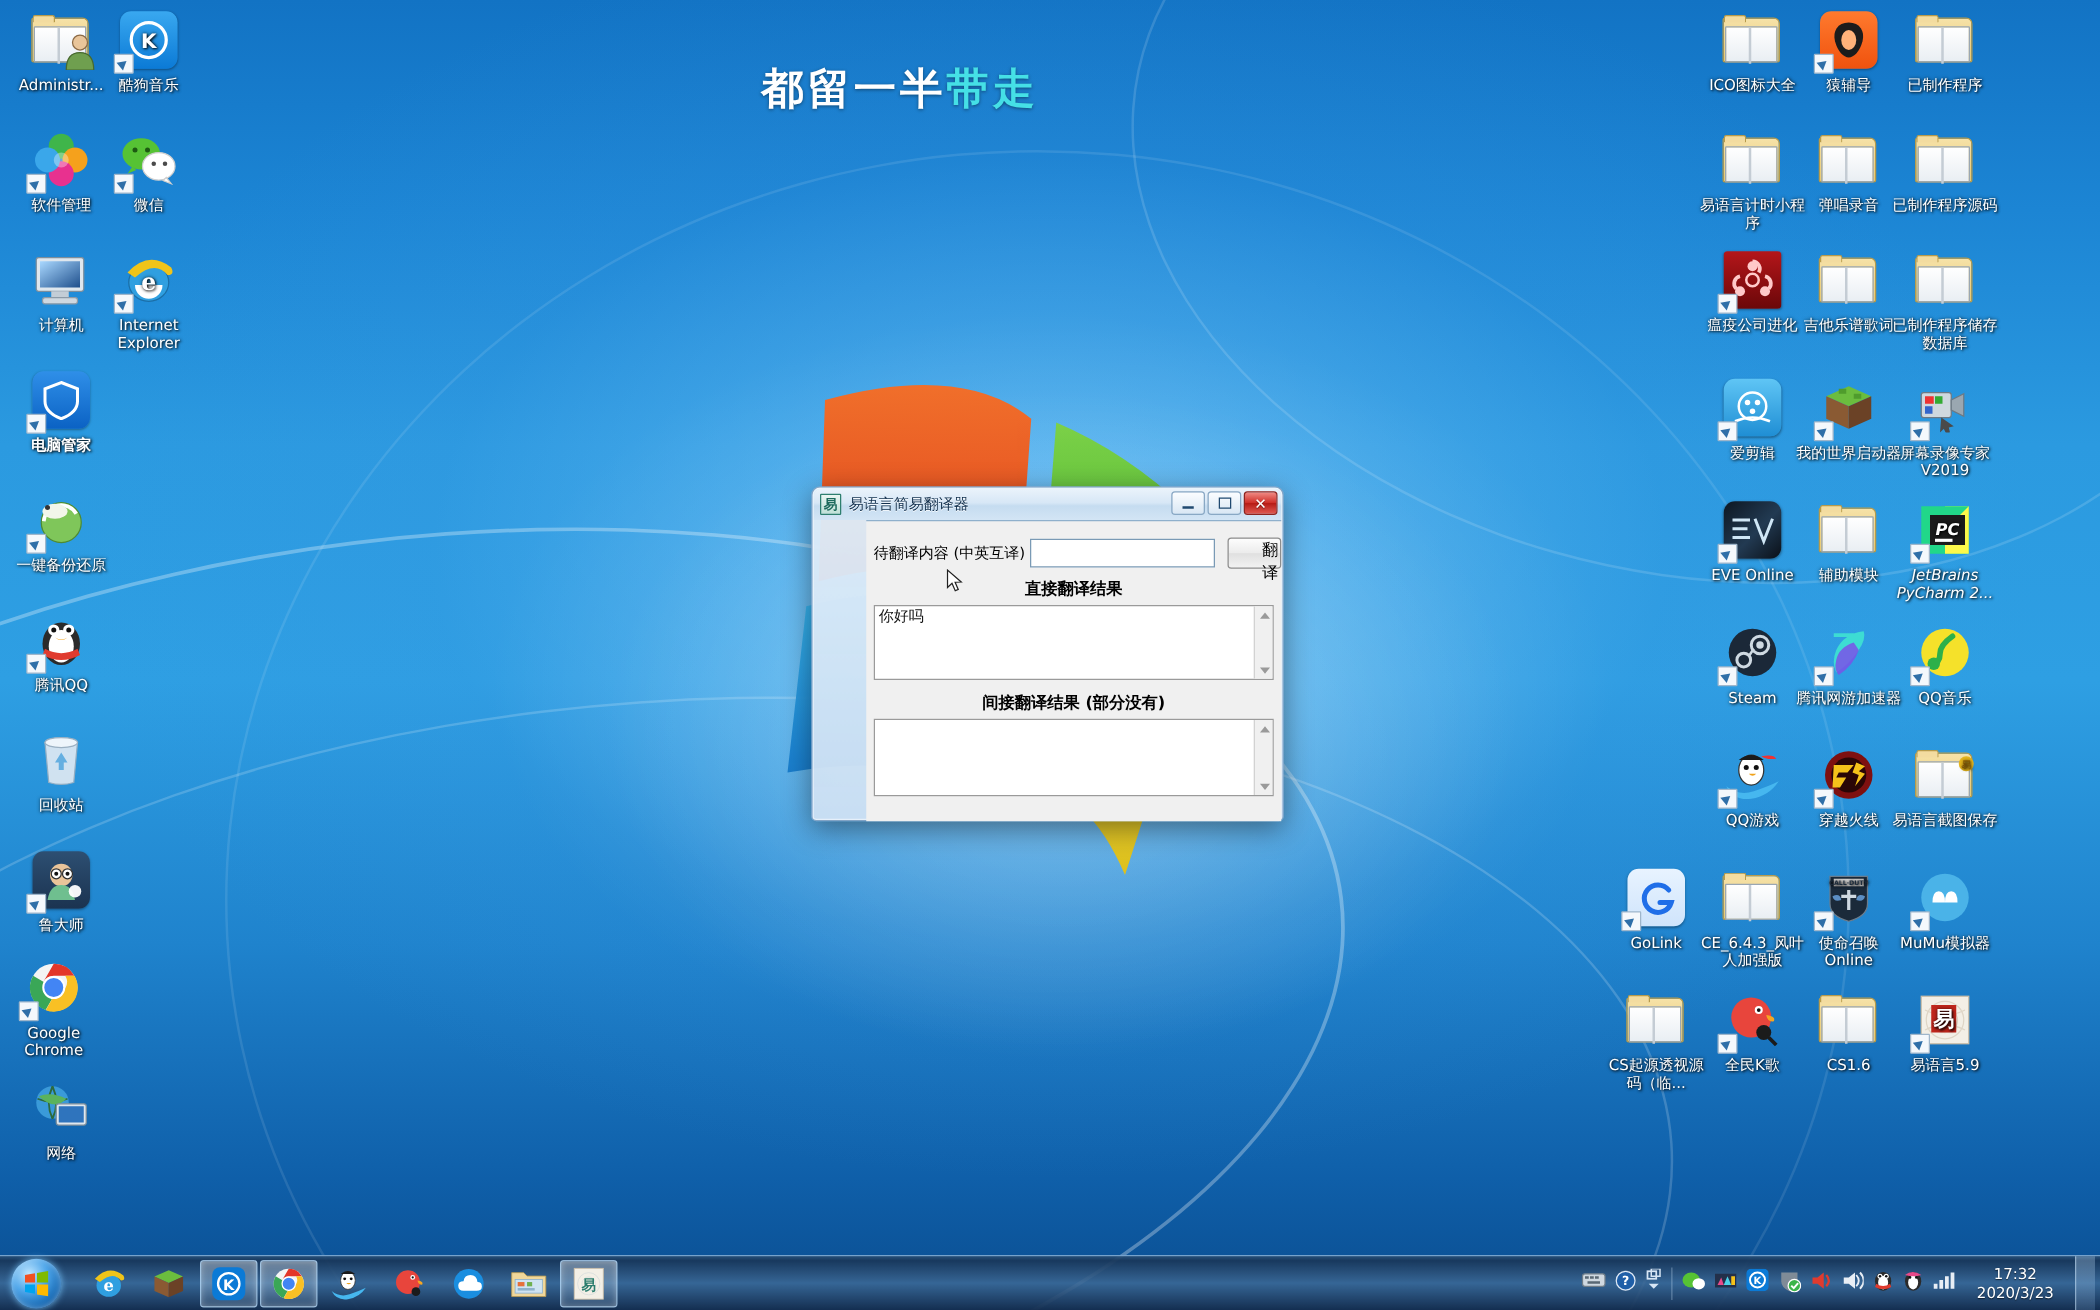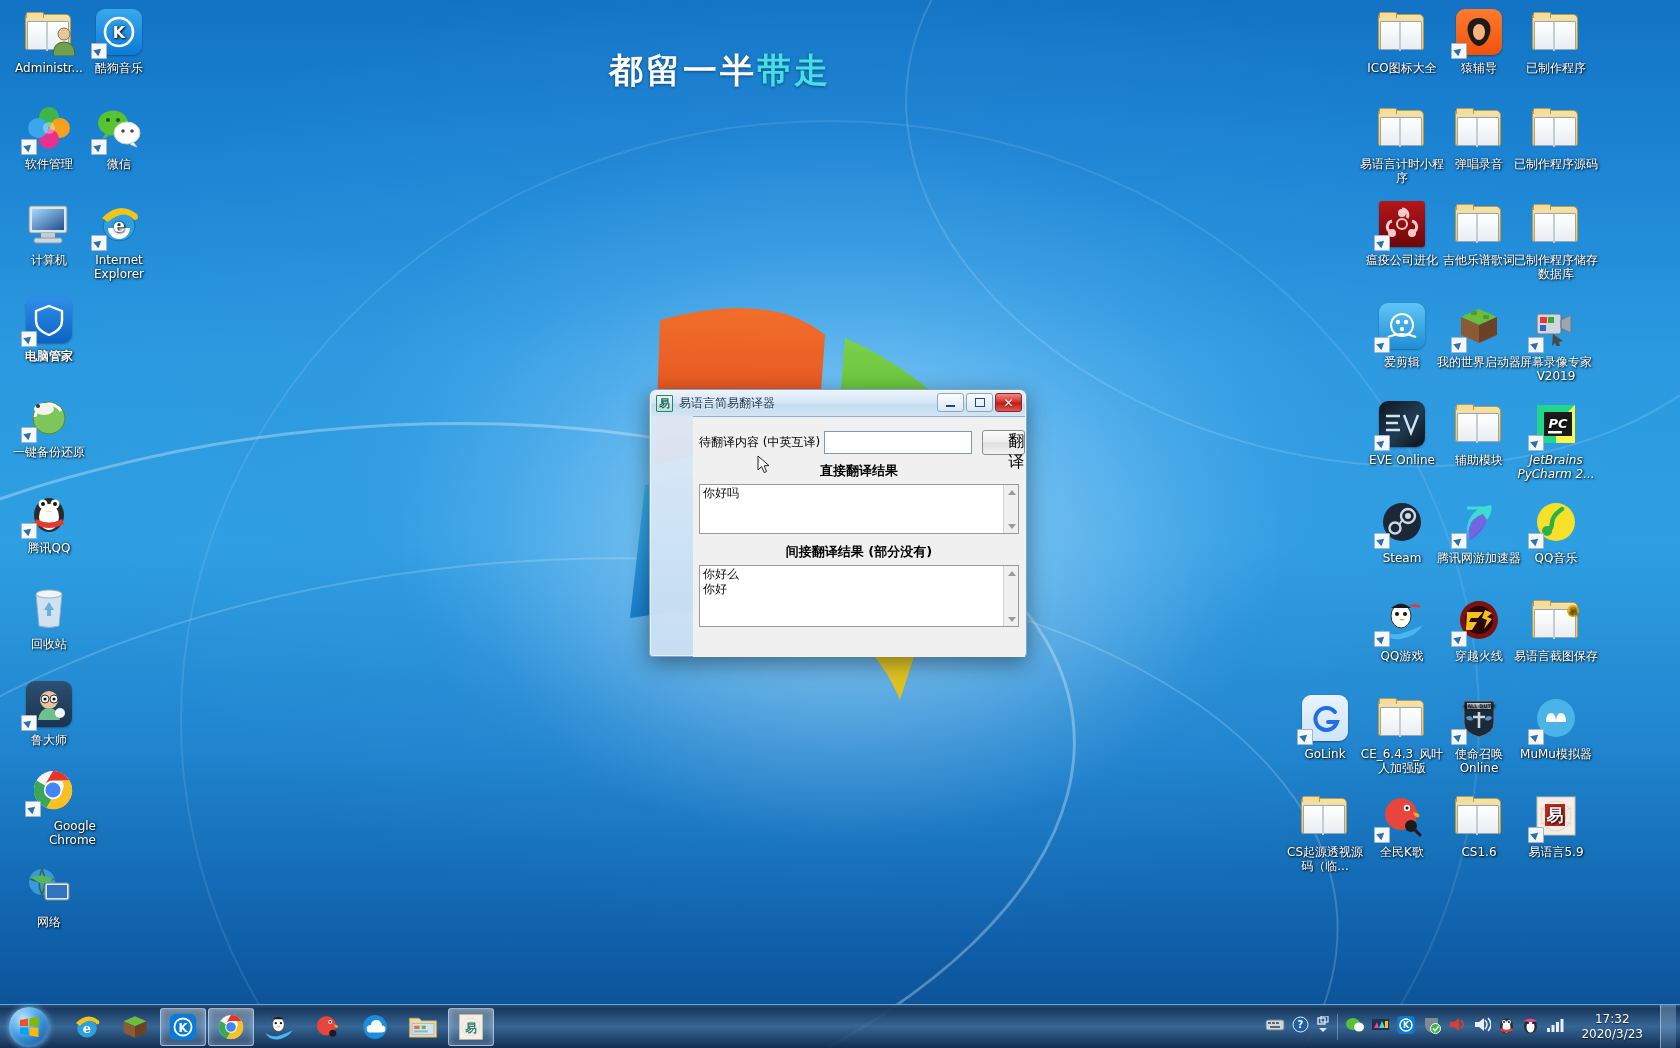--- a/index.html
+++ b/index.html
@@ -133,25 +133,25 @@
   .client{
     height:241px;background:#f0f0f0;border-top:1px solid #8fb0cc;
     position:relative;font-family:"DejaVu Sans","Liberation Sans",sans-serif;margin-left:42px;
   }
   .row1{display:flex;align-items:center;padding:13px 0 0 6px;}
   .lbl{font-size:12px;color:#000;white-space:nowrap;}
   .tinput{width:148px;height:23px;margin-left:4px;border:1px solid #7a9ab5;background:#fff;outline:none;
           font-size:12px;padding:0 4px;font-family:"DejaVu Sans","Liberation Sans",sans-serif;}
   .tbtn{width:64px;height:25px;margin-left:10px;border:1px solid #8d8d8d;border-radius:3px;
         background:linear-gradient(180deg,#fdfdfd,#ececec 48%,#e0e0e0 52%,#f2f2f2);
-        font-size:16px;color:#000;cursor:pointer;font-family:"DejaVu Sans","Liberation Sans",sans-serif;padding-left:25px;}
+        font-size:13px;color:#000;cursor:pointer;font-family:"DejaVu Sans","Liberation Sans",sans-serif;padding-left:25px;}
   .sect{text-align:center;font-size:13px;font-weight:bold;color:#000;margin-top:7px;}
   .sect.s2{margin-top:9px;}
   .tarea{
-    margin:4px 6px 0;height:50px;border:1px solid #9a9a9a;background:#fff;position:relative;overflow:hidden;
+    margin:4px 6px 0;height:60px;border:1px solid #9a9a9a;background:#fff;position:relative;overflow:hidden;
   }
   .tarea.big{height:62px;}
   .tarea .txt{font-size:12px;color:#111;padding:1px 3px;line-height:15px;white-space:pre-line;}
   .sb{position:absolute;right:0;top:0;width:15px;height:100%;background:#f0f0f0;border-left:1px solid #d2d2d2;}
   .sb .ar{position:absolute;left:0;width:15px;height:14px;display:flex;align-items:center;justify-content:center;}
   .sb .ar.up{top:0;}
   .sb .ar.dn{bottom:0;}
   .sb .ar i{width:0;height:0;border-left:4px solid transparent;border-right:4px solid transparent;}
   .sb .ar.up i{border-bottom:5px solid #9a9a9a;}
   .sb .ar.dn i{border-top:5px solid #9a9a9a;}
@@ -354,21 +354,21 @@
         <circle cx="16" cy="15" r="1.6" fill="#111"></circle>
           <circle cx="25" cy="15" r="1.6" fill="#111"></circle>
         <circle cx="31" cy="29" r="5" fill="#fff" opacity="0.95"></circle>
       </svg>
     </div>
     <span class="shortcut"></span>
   </div>
   <span class="cap">鲁大师</span>
 </div>
 
-<div class="icon" style="left:10px;top:764px;text-align:right;">
+<div class="icon" style="left:0;top:764px;">
   <div class="glyph">
     <svg width="44" height="44" viewBox="0 0 44 44">
       <circle cx="22" cy="22" r="19" fill="#f4f4f4"></circle>
       <path d="M22 3 a19 19 0 0 1 16.5 9.5 H22 a9.5 9.5 0 0 0 -8.2 4.8 Z" fill="#e33629"></path>
       <path d="M5.5 12.5 a19 19 0 0 0 10 27.5 l7.5-13 a9.5 9.5 0 0 1 -9-9.5 Z" fill="#3aa757"></path>
       <path d="M38.5 12.5 a19 19 0 0 1 -22.9 27.6 L23 27 a9.5 9.5 0 0 0 8.2-14.5 Z" fill="#f9c024"></path>
       <circle cx="22" cy="22" r="8.4" fill="#4285f4" stroke="#fff" stroke-width="1.6"></circle>
     </svg>
     <span class="shortcut"></span>
   </div>
@@ -775,22 +775,20 @@
             <i></i>
           </div>
         <div class="ar dn">
             <i></i>
           </div>
       </div>
     </div>
 
     <div class="sect s2">间接翻译结果 (部分没有)</div>
     <div class="tarea big">
-      <div class="txt">你好么
-你好</div>
       <div class="sb">
         <div class="ar up">
             <i></i>
           </div>
         <div class="ar dn">
             <i></i>
           </div>
       </div>
     </div>
   </div>

